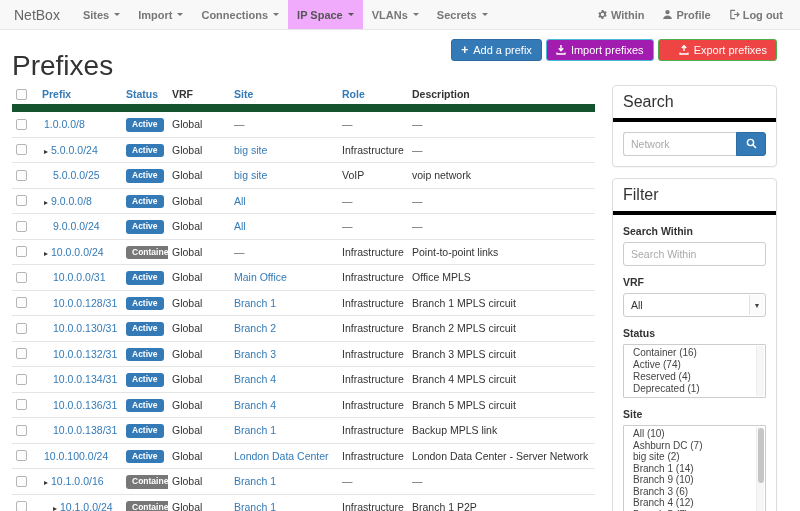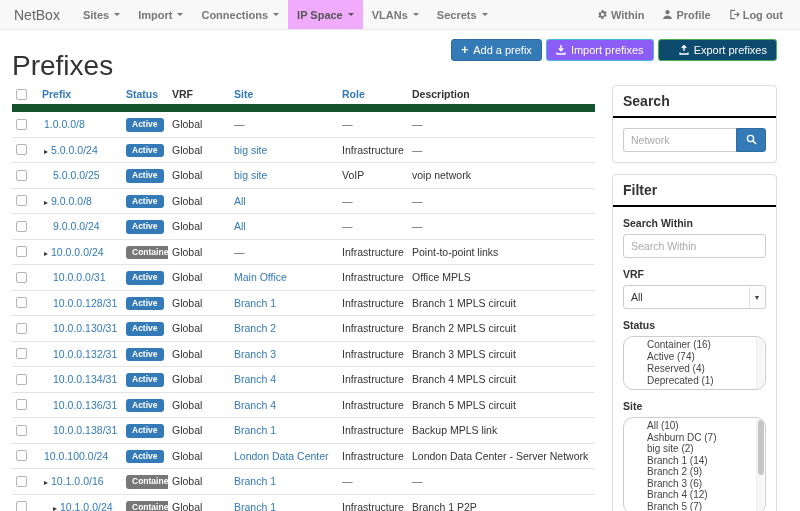--- a/index.html
+++ b/index.html
@@ -32,22 +32,22 @@
   
   .page { padding: 0 23px 0 12px; }
   .page-head { position: relative; height: 54px; }
   .toolbar { position: absolute; top: 9px; right: 0; display: flex; gap: 4px; }
   .btn {
     display: inline-flex; align-items: center; gap: 5px; border-radius: 3px;
     font-size: 11px; color: #fff; padding: 4px 9px; border: 1px solid; cursor: pointer;
     font-family: inherit;
   }
   .btn-primary { background: #337ab7; border-color: #2e6da4; }
-  .btn-info    { background: #8b5cf6; border-color: #46b8da; }
-  .btn-success { background: #0c4a6e; border-color: #4cae4c; padding-left: 20px; }
+  .btn-info    { background: #a21caf; border-color: #46b8da; }
+  .btn-success { background: #ef4444; border-color: #4cae4c; padding-left: 20px; }
   .btn .bico { display: inline-flex; }
   .plus-glyph { font-weight: bold; font-size: 12px; line-height: 10px; }
   h1 { position: absolute; left: 0; bottom: 2px; font-size: 28px; font-weight: 400; color: #333; }
 
   
   .main { display: flex; gap: 17px; align-items: flex-start; }
   .table-wrap { flex: 1; min-width: 0; }
   table { width: 100%; border-collapse: collapse; font-size: 10.5px; table-layout: fixed; }
   th { text-align: left; padding: 4px 4px; border-bottom: 8px solid #14532d; font-size: 10.5px; white-space: nowrap; }
   .th-link { color: #337ab7; cursor: pointer; }
@@ -63,21 +63,21 @@
     display: inline-block; padding: 2px 6px 3px; font-size: 8.5px; font-weight: bold;
     color: #fff; border-radius: 3px; line-height: 1;
   }
   .badge-active    { background: #337ab7; }
   .badge-container { background: #777; }
   .dash { color: #666; }
 
   
   .sidebar { width: 165px; flex: none; padding-top: 1px; }
   .panel { border: 1px solid #ddd; border-radius: 4px; background: #fff; margin-bottom: 11px; box-shadow: 0 1px 1px rgba(0,0,0,.04); }
-  .panel-head { padding: 7px 10px; border-bottom: 2px solid #000000; font-weight: bold; font-size: 14px; color: #333; }
+  .panel-head { padding: 7px 10px; border-bottom: 4px solid #000000; font-weight: normal; font-size: 16px; color: #333; }
   .panel-body { padding: 10px; }
   .input-group { display: flex; }
   .form-input {
     width: 100%; height: 24px; border: 1px solid #ccc; border-radius: 3px;
     padding: 0 7px; font-size: 10.5px; color: #555; font-family: inherit; outline: none;
   }
   .form-input::placeholder { color: #a9a9a9; }
   .input-group .form-input { border-radius: 3px 0 0 3px; border-right: none; }
   .search-btn {
     width: 30px; height: 24px; flex: none; background: #337ab7; border: 1px solid #2e6da4;
@@ -88,22 +88,22 @@
   .select-box {
     position: relative; height: 24px; border: 1px solid #ccc; border-radius: 3px;
     font-size: 10.5px; color: #333; display: flex; align-items: center; padding: 0 20px 0 7px; cursor: pointer; background: #fff;
   }
   .sel-caret {
     position: absolute; right: 1px; top: 1px; bottom: 1px; width: 15px;
     display: flex; align-items: center; justify-content: center; color: #444; font-size: 7px;
     border-left: 1px solid #e2e2e2; background: #fbfbfb;
   }
   .listbox {
-    position: relative; border: 1px solid #ccc; border-radius: 10px; overflow: hidden;
-    font-size: 10px; color: #444; padding: 2px 10px 0 16px; background: #fff;
+    position: relative; border: 1px solid #ccc; border-radius: 1px; overflow: hidden;
+    font-size: 10px; color: #444; padding: 2px 10px 0 2px; background: #fff;
   }
   .opt { padding: 0 7px; line-height: 11.5px; white-space: nowrap; cursor: pointer; }
   .listbox-status { height: 54px; }
   .listbox-status .opt { line-height: 12px; }
   .listbox-site { height: 97px; }
   .sb-track {
     position: absolute; top: 1px; bottom: 1px; right: 1px; width: 8px;
     background: #f6f6f6; border-left: 1px solid #ededed; border-radius: 0 2px 2px 0;
   }
   .sb-thumb { position: absolute; right: 1px; width: 6px; background: #c6c6c6; border-radius: 3px; cursor: grab; }
@@ -432,21 +432,21 @@
               <div class="opt">Container (16)</div>
               <div class="opt">Active (74)</div>
               <div class="opt">Reserved (4)</div>
               <div class="opt">Deprecated (1)</div>
               <div class="sb-track"></div>
             </div><div class="filter-label">Site</div><div class="listbox listbox-site">
               <div class="opt">All (10)</div>
               <div class="opt">Ashburn DC (7)</div>
               <div class="opt">big site (2)</div>
               <div class="opt">Branch 1 (14)</div>
-              <div class="opt">Branch 2 (9)</div>
+              <div class="opt">Branch 9 (10)</div>
               <div class="opt">Branch 3 (6)</div>
               <div class="opt">Branch 4 (12)</div>
               <div class="opt">Branch 5 (7)</div>
               <div class="opt">COLO-1-O1 (6)</div>
               <div class="sb-track"></div>
               <div class="sb-thumb"></div>
             </div></div>
       </div>
     </aside>
   </div>

